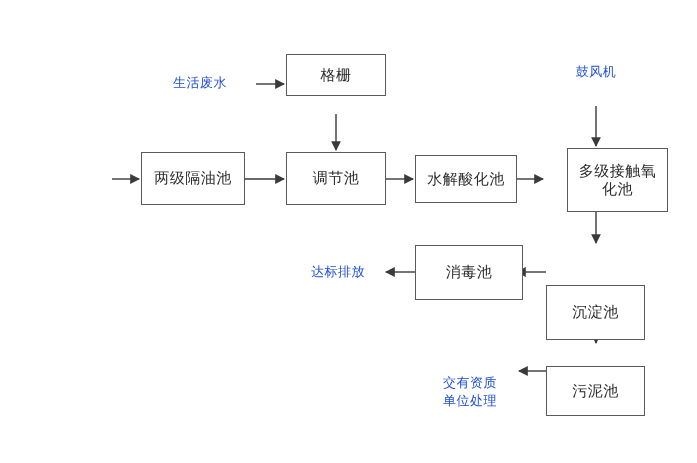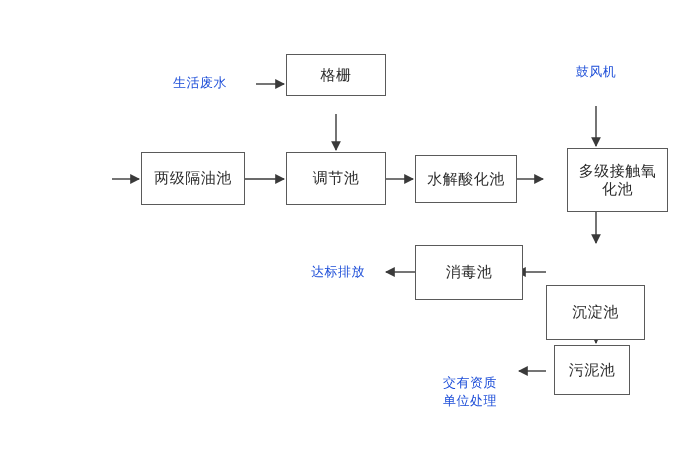--- a/index.html
+++ b/index.html
@@ -112,21 +112,21 @@
   </div>
 
   <div class="node" style="left:546px;top:245px;width:99px;height:55px;margin-top:40px;">
     <span>沉淀池</span>
   </div>
 
   <div class="node" style="left:415px;top:245px;width:108px;height:55px;">
     <span>消毒池</span>
   </div>
 
-  <div class="node" style="left:546px;top:345px;width:76px;height:50px;margin-left:8px;">
+  <div class="node" style="left:546px;top:366px;width:99px;height:50px;">
     <span>污泥池</span>
   </div>
 
   <div class="freetext" style="left:150px;top:69px;width:100px;height:28px;">
     <span>生活废水</span>
   </div>
 
 
   <div class="freetext" style="left:552px;top:58px;width:88px;height:28px;text-align:right;">
     <span>鼓风机</span>

